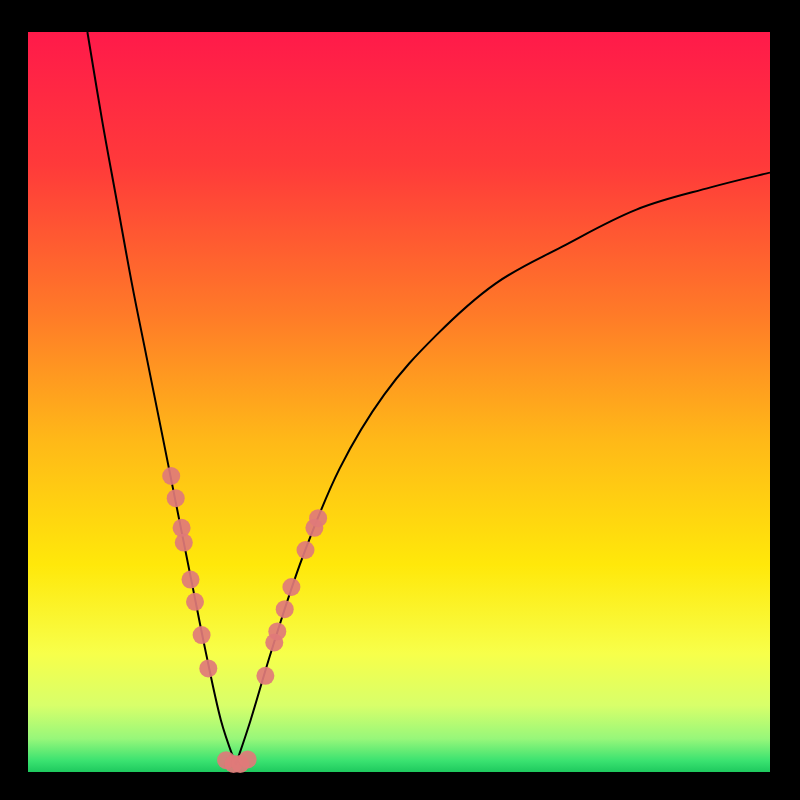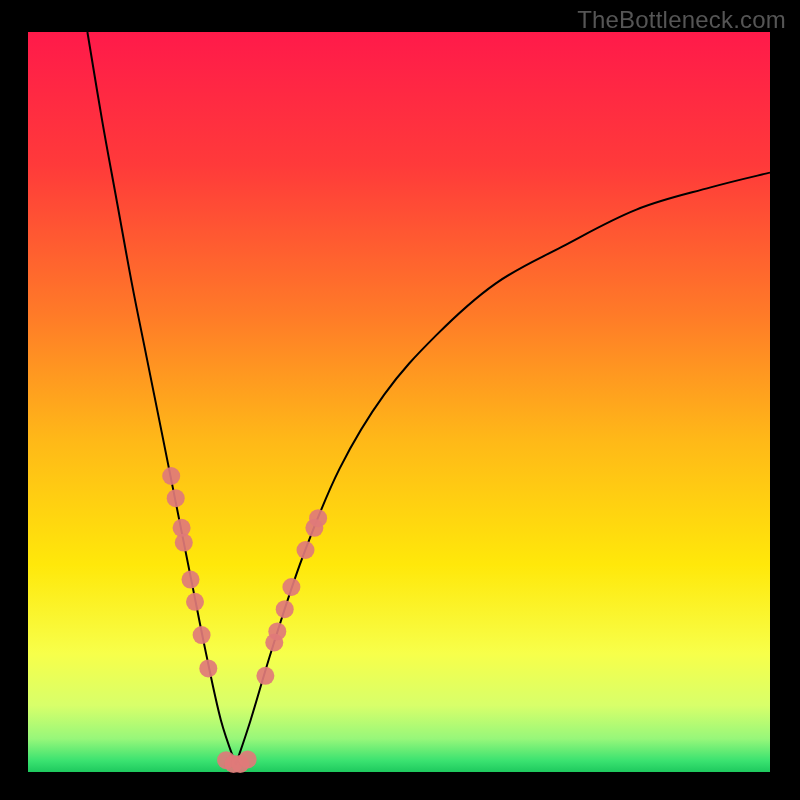--- a/index.html
+++ b/index.html
@@ -32,21 +32,20 @@
   svg {
     position: absolute;
     top: 0;
     left: 0;
   }
 </style>
 </head>
 <body>
 
 <div class="frame">
-  <div class="watermark">TheBottleneck.com</div>
   <svg id="chart-svg" width="800" height="800" viewBox="0 0 800 800">
       <defs>
         <linearGradient id="bg-grad" x1="0" y1="0" x2="0" y2="1">
           <stop offset="0%" stop-color="#ff1a4a"></stop>
           <stop offset="18%" stop-color="#ff3a3a"></stop>
           <stop offset="38%" stop-color="#ff7a28"></stop>
           <stop offset="55.00000000000001%" stop-color="#ffb818"></stop>
           <stop offset="72%" stop-color="#ffe80a"></stop>
           <stop offset="84%" stop-color="#f7ff4a"></stop>
           <stop offset="91%" stop-color="#d8ff6a"></stop>

